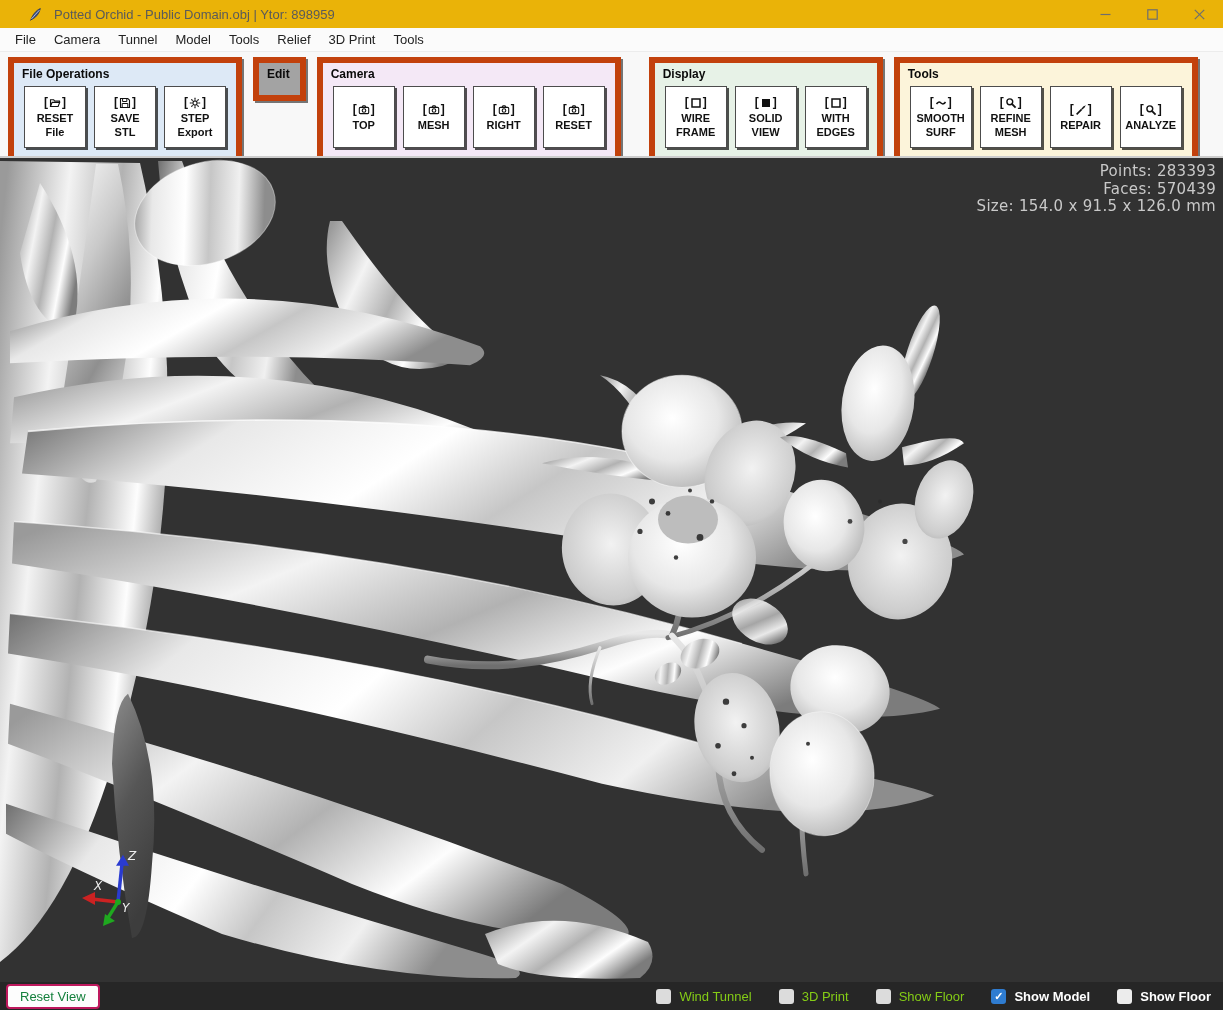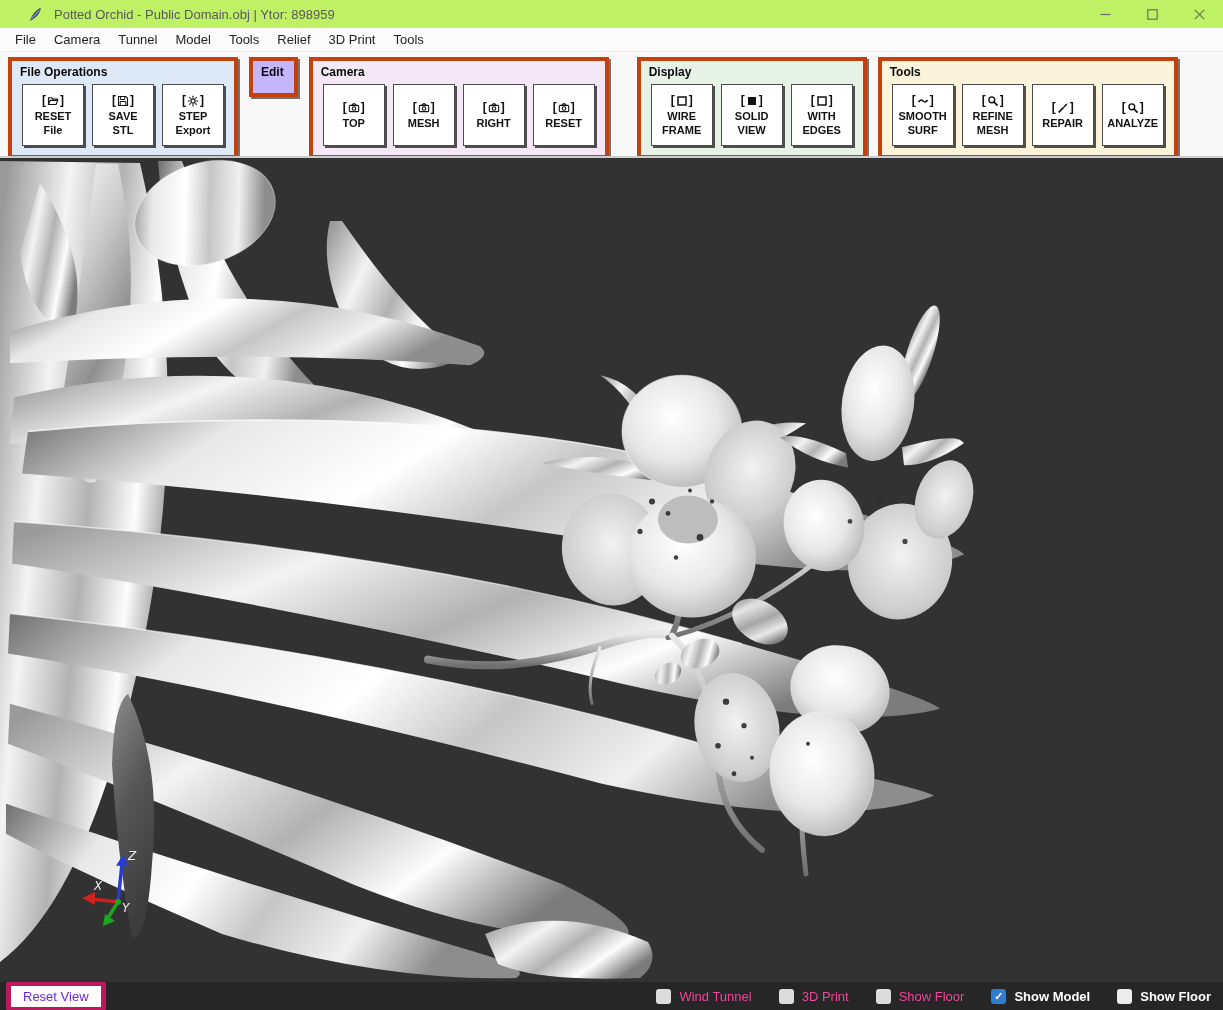--- a/index.html
+++ b/index.html
@@ -3,34 +3,34 @@
 <meta charset="utf-8">
 <style>
   html,body { margin:0; padding:0; background:#9a9a9a; }
   .window {
     width:1223px; height:1010px; display:flex; flex-direction:column;
     font-family:"Liberation Sans", sans-serif; background:#f8f8f8;
     position:relative; overflow:hidden;
   }
 
   
-  .titlebar { height:28px; background:#bef264; display:flex; align-items:center; flex:0 0 auto; }
+  .titlebar { height:28px; background:#eab308; display:flex; align-items:center; flex:0 0 auto; }
   .titlebar .app-icon { margin-left:28px; width:15px; height:15px; display:flex; }
   .titlebar .title-text { font-size:13px; color:#5a5a5a; margin-left:11px; white-space:nowrap; }
   .win-controls { margin-left:auto; display:flex; height:100%; }
   .win-btn { width:47px; height:100%; display:flex; align-items:center; justify-content:center; cursor:default; }
   .win-btn svg { stroke:#6e6e6e; }
 
   
   .menubar { height:23px; background:#fbfbfb; display:flex; align-items:center; padding-left:6px; flex:0 0 auto; border-bottom:1px solid #ececec; }
   .menu-item { font-size:13px; color:#222; padding:2px 9px; cursor:default; }
 
   
   .toolbar { height:104px; background:#f8f8f8; display:flex; align-items:flex-start; padding:5px 0 0 8px; gap:11px; flex:0 0 auto; box-sizing:border-box; }
-  .tb-group { border:4px solid #c2410c; box-shadow:2px 2px 0 rgba(10,10,10,.55); padding:0 10px 9px 10px; background:#eee; }
+  .tb-group { border:6px solid #c2410c; box-shadow:2px 2px 0 rgba(10,10,10,.55); padding:0 10px 9px 10px; background:#eee; }
   .tb-group.g-display { margin-left:17px; }
   .tb-group-label { font-size:12px; font-weight:bold; color:#0a0a0a; margin:4px 0 5px -2px; }
   .tb-row { display:flex; gap:8px; }
   .tb-btn {
     width:62px; height:62px; background:#fff; border:1px solid #4c4c4c;
     box-shadow:2px 2px 0 rgba(10,10,10,.7);
     font-weight:bold; font-size:11px; line-height:1.3; color:#111;
     display:flex; flex-direction:column; align-items:center; justify-content:center;
     text-align:center; padding:2px; box-sizing:border-box; cursor:default;
   }
@@ -40,25 +40,25 @@
   .bicon svg { width:12px; height:12px; margin:0 1px; display:block; }
 
   
   .viewport { flex:1 1 auto; position:relative; background:#323232; border-top:2px solid #cdcdcd; overflow:hidden; }
   .scene { position:absolute; left:0; top:0; width:100%; height:100%; display:block; }
   .stats { position:absolute; top:5px; right:7px; text-align:right; color:#c9c9c9;
            font-size:15px; line-height:1.18; font-family:"DejaVu Sans", sans-serif; letter-spacing:.3px; }
 
   
   .statusbar { height:28px; background:#262626; display:flex; align-items:center; padding:0 12px 0 6px; flex:0 0 auto; }
-  .reset-btn { background:#fdfdfd; border:5px solid #be185d; border-radius:4px; font-size:13px; color:#6d28d9;
+  .reset-btn { background:#fdfdfd; border:2px solid #be185d; border-radius:4px; font-size:13px; color:#15803d;
                padding:3px 12px; font-family:"Liberation Sans",sans-serif; cursor:default; }
   .cb-row { margin-left:auto; display:flex; gap:27px; align-items:center; }
   .cb { display:flex; align-items:center; gap:8px; font-size:13px; font-weight:bold; color:#fff; cursor:default; }
-  .cb.disabled { color:#ec4899; font-weight:normal; }
+  .cb.disabled { color:#84cc16; font-weight:normal; }
   .cb .box { width:15px; height:15px; border-radius:3px; background:#ececec; display:flex; align-items:center; justify-content:center; flex:0 0 auto; }
   .cb.disabled .box { background:#dcdcdc; }
   .tick { display:none; color:#fff; font-size:11px; font-weight:bold; line-height:1; }
   .cb.checked .tick { display:block; }
 </style>
 </head>
 <body>
 
 <div class="window">
 
@@ -132,21 +132,21 @@
                 <circle cx="6" cy="6" r="2.1" fill="none" stroke="#111" stroke-width="1.2"></circle>
                 <path d="M6 0.8v2 M6 9.2v2 M0.8 6h2 M9.2 6h2 M2.3 2.3l1.4 1.4 M8.3 8.3l1.4 1.4 M9.7 2.3 8.3 3.7 M3.7 8.3 2.3 9.7" stroke="#111" stroke-width="1.2"></path>
               </svg>
             </span>
           <span>STEP</span>
           <span>Export</span>
         </button>
       </div>
     </div>
 
-    <div class="tb-group" style="background: #c4b5fd;">
+    <div class="tb-group" style="background: #a3a3a3;">
       <div class="tb-group-label">Edit</div>
     </div>
 
     <div class="tb-group" style="background: rgb(244, 232, 246);">
       <div class="tb-group-label">Camera</div>
       <div class="tb-row">
         <button class="tb-btn">
           <span class="bicon">
               <svg viewBox="0 0 12 12">
                 <rect x="1.3" y="3.4" width="9.4" height="6.2" rx="1" fill="none" stroke="#111" stroke-width="1.1"></rect>
@@ -401,20 +401,25 @@
         <polygon points="123,853 116,864 129,864" fill="#2a3bd0"></polygon>
         <line x1="118" y1="900" x2="108" y2="916" stroke="#1fa81f" stroke-width="3.5"></line>
         <polygon points="103,924 105,912 115,919" fill="#1fa81f"></polygon>
         <circle cx="118" cy="900" r="3" fill="#1fa81f"></circle>
         <text x="94" y="888" font-size="12" font-family="DejaVu Sans, sans-serif" fill="#f0f0f0" font-style="italic">X</text>
         <text x="128" y="858" font-size="12" font-family="DejaVu Sans, sans-serif" fill="#f0f0f0" font-style="italic">Z</text>
         <text x="122" y="910" font-size="12" font-family="DejaVu Sans, sans-serif" fill="#f0f0f0" font-style="italic">Y</text>
       </g>
     </svg>
 
+    <div class="stats">
+      <div>Points: 283393</div>
+      <div>Faces: 570439</div>
+      <div>Size: 154.0 x 91.5 x 126.0 mm</div>
+    </div>
   </div>
 
   <div class="statusbar">
     <button class="reset-btn">Reset View</button>
     <div class="cb-row">
       <label class="cb disabled">
         <span class="box"></span>
         <span>Wind Tunnel</span>
       </label>
       <label class="cb disabled">

